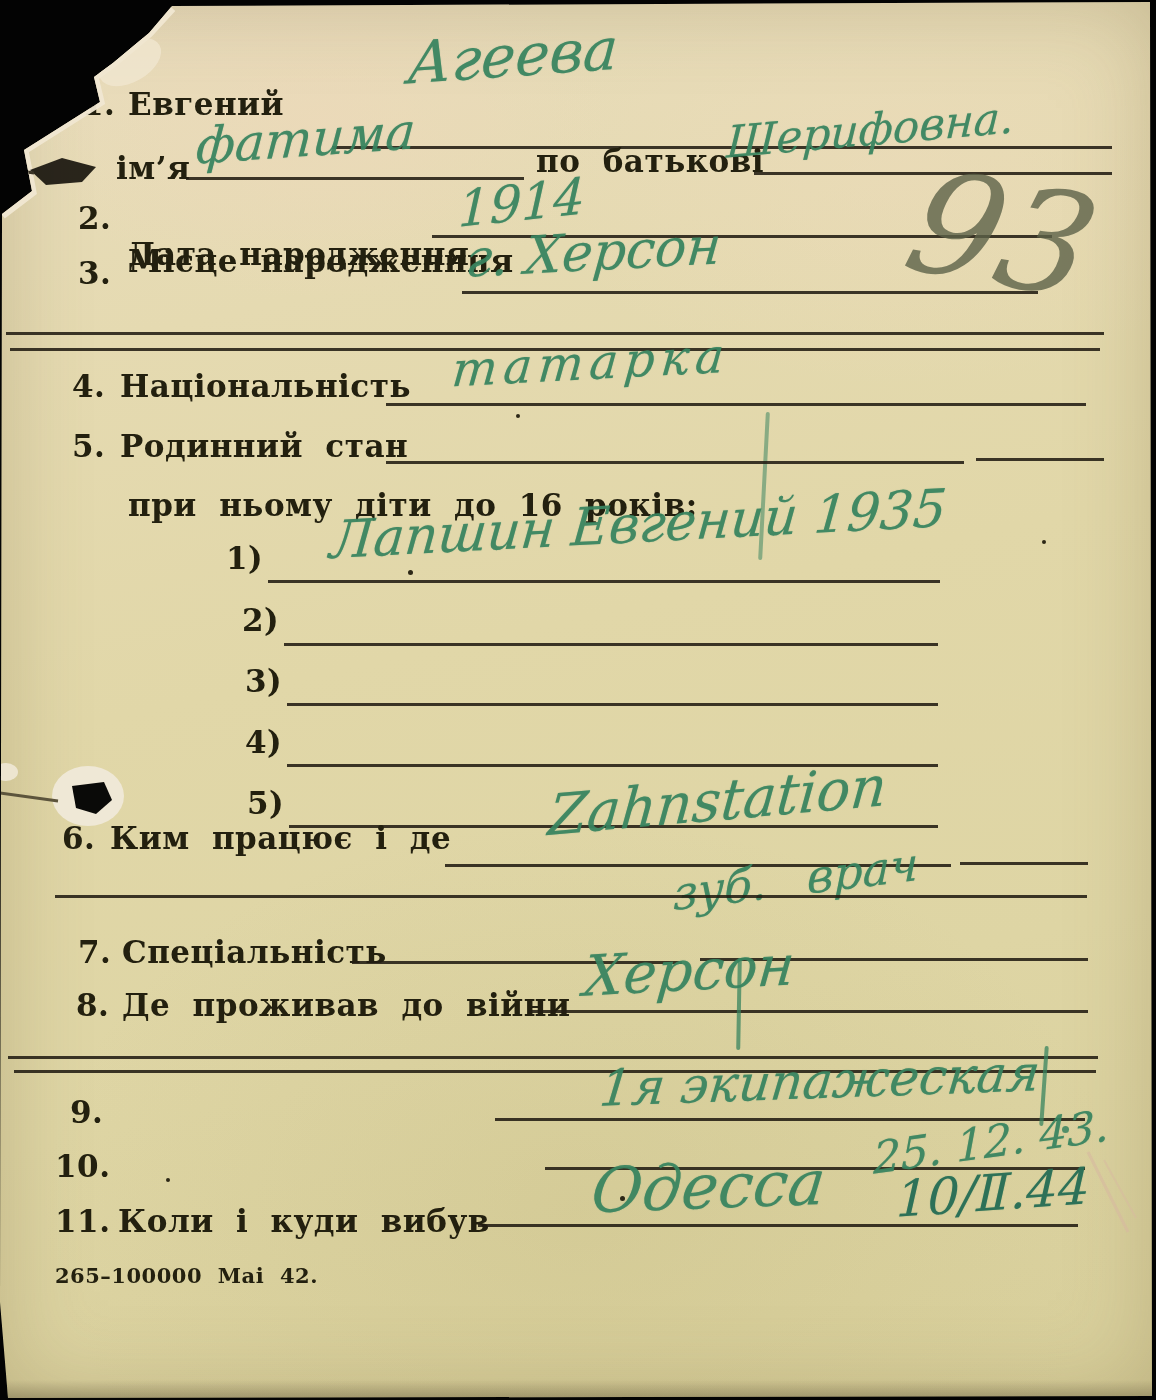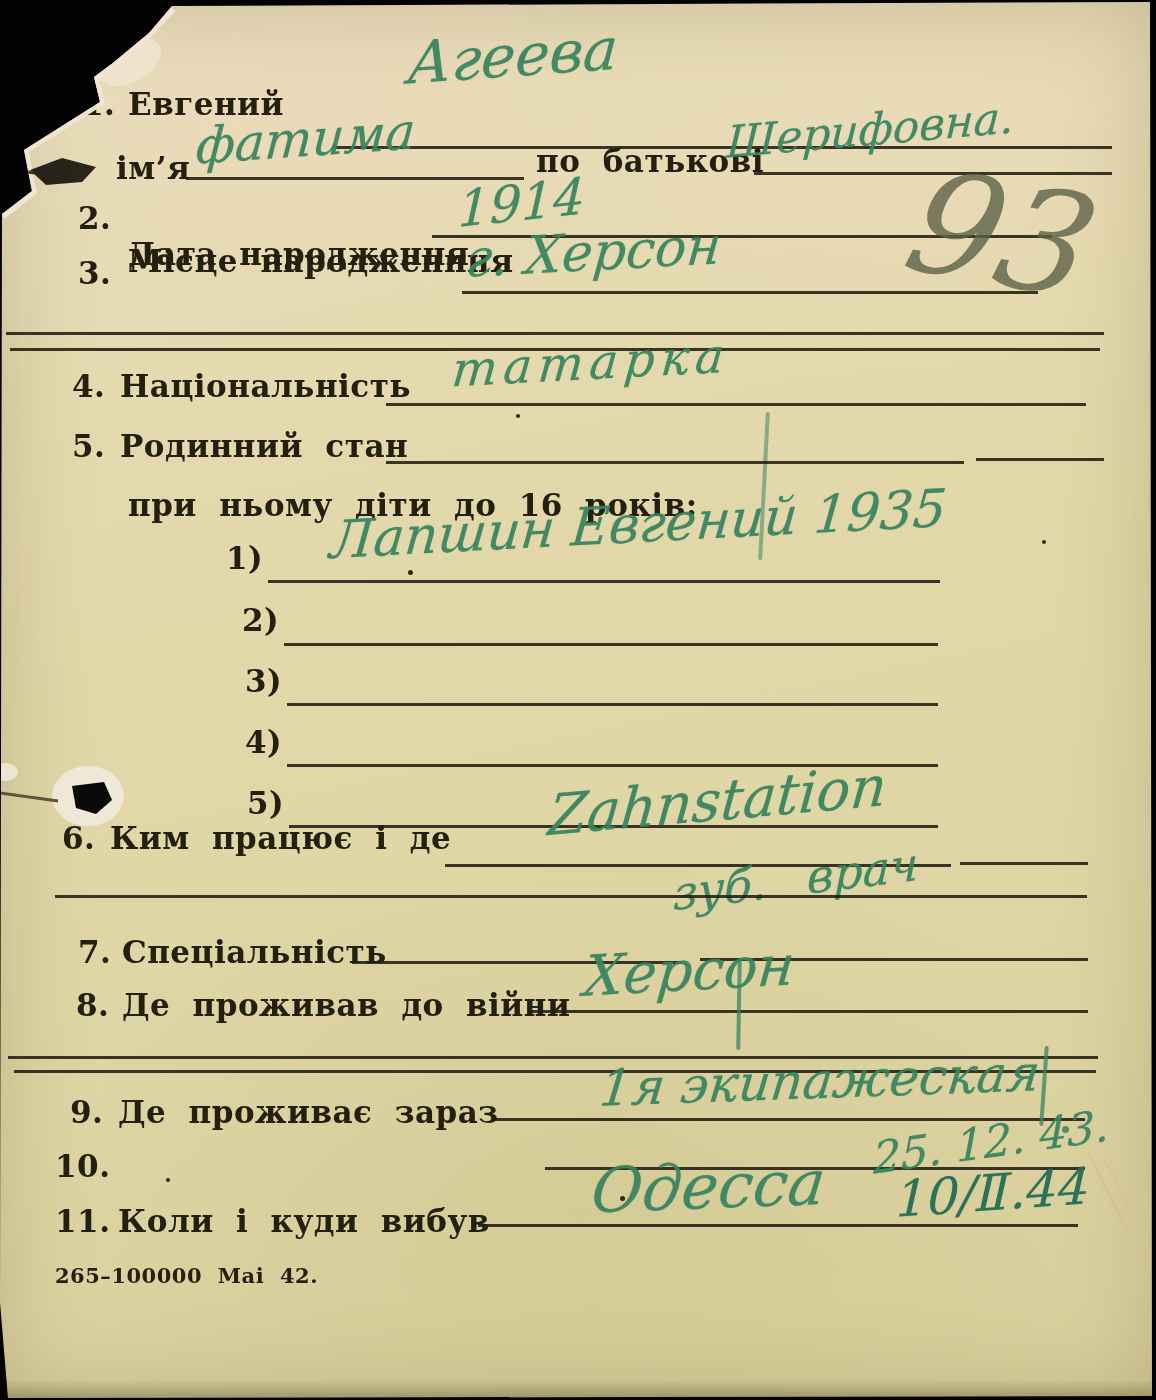--- a/index.html
+++ b/index.html
@@ -148,21 +148,20 @@
     <span class="lbl n8">8.</span>
     <span class="lbl t8">Де проживав до війни</span>
     <div class="rule r8"></div>
     <div class="hw hw8">Херсон</div>
     <div class="hw-stroke st8"></div>
 
     <div class="rule sepc"></div>
     <div class="rule sepd"></div>
 
     <span class="lbl n9">9.</span>
-    <span class="lbl t9">Де проживає зараз</span>
     <div class="rule r9"></div>
     <div class="hw hw9">1я экипажеская</div>
     <div class="hw-stroke st9"></div>
     <div class="dot9"></div>
 
     <span class="lbl n10">10.</span>
     <div class="rule r10"></div>
     <div class="hw hw10">25. 12. 43.</div>
 
     <span class="lbl n11">11.</span>

